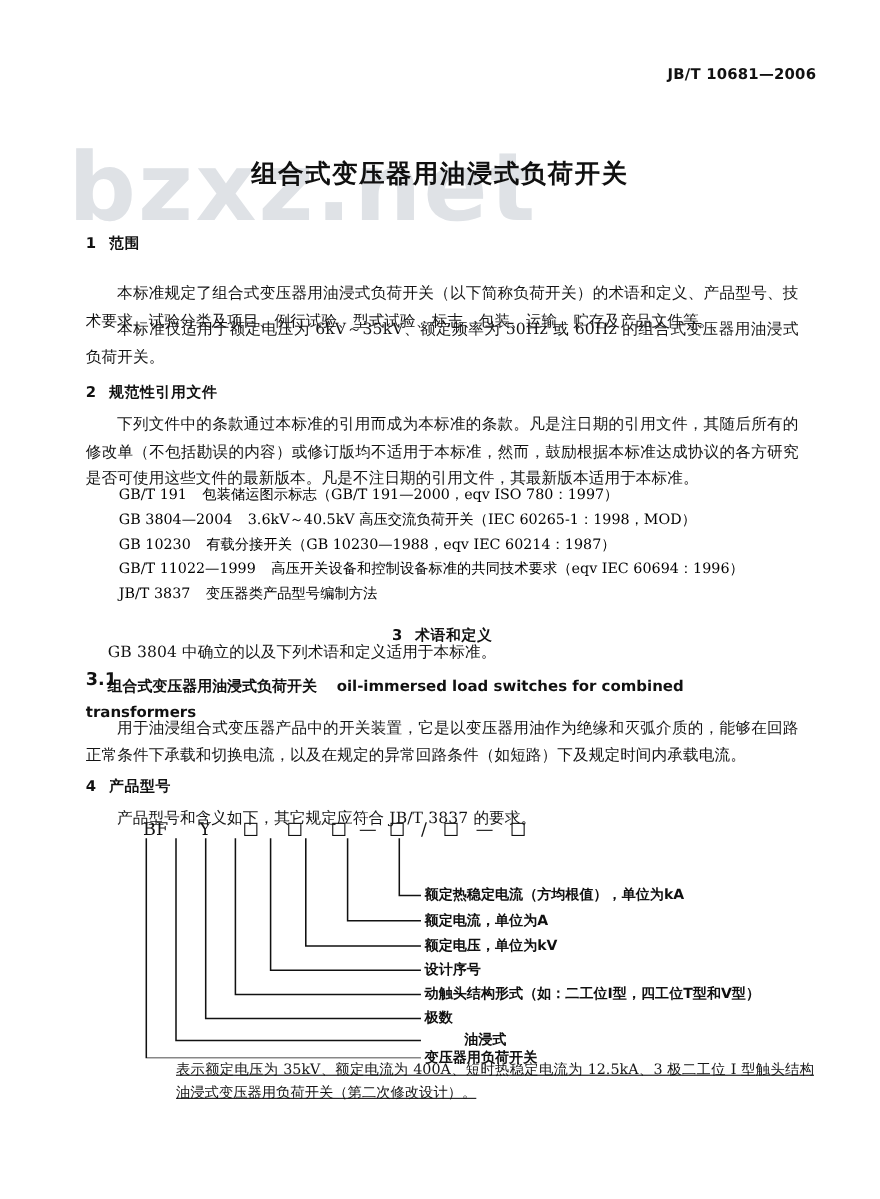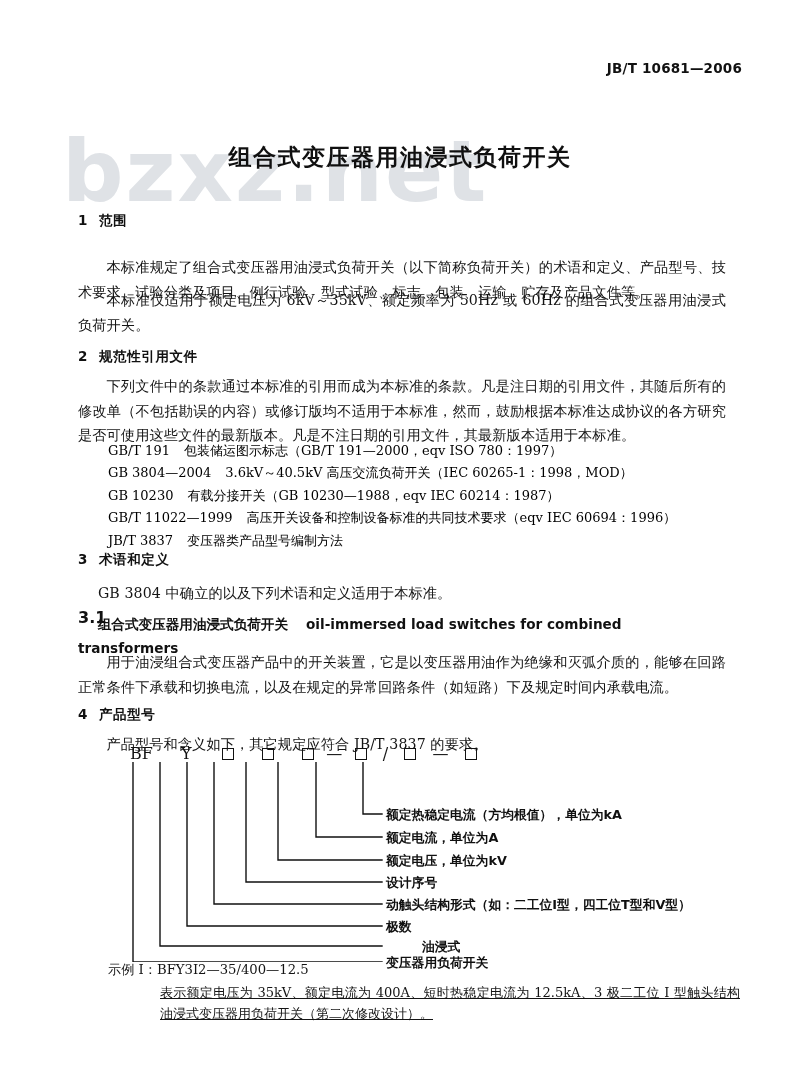--- a/index.html
+++ b/index.html
@@ -223,21 +223,21 @@
     <div class="blk para indent" style="top:374px;">下列文件中的条款通过本标准的引用而成为本标准的条款。凡是注日期的引用文件，其随后所有的修改单（不包括勘误的内容）或修订版均不适用于本标准，然而，鼓励根据本标准达成协议的各方研究是否可使用这些文件的最新版本。凡是不注日期的引用文件，其最新版本适用于本标准。</div>
 
     <div class="ref-list" style="top:440px;">
       <div class="ref-item"><span>GB/T 191</span><span class="gap"></span><span>包装储运图示标志（GB/T 191—2000，eqv ISO 780：1997）</span></div>
       <div class="ref-item"><span>GB 3804—2004</span><span class="gap"></span><span>3.6kV～40.5kV 高压交流负荷开关（IEC 60265-1：1998，MOD）</span></div>
       <div class="ref-item"><span>GB 10230</span><span class="gap"></span><span>有载分接开关（GB 10230—1988，eqv IEC 60214：1987）</span></div>
       <div class="ref-item"><span>GB/T 11022—1999</span><span class="gap"></span><span>高压开关设备和控制设备标准的共同技术要求（eqv IEC 60694：1996）</span></div>
       <div class="ref-item"><span>JB/T 3837</span><span class="gap"></span><span>变压器类产品型号编制方法</span></div>
     </div>
 
-    <div class="blk h2" style="top:551px;">
+    <div class="blk h2" style="top:569px;text-align:center;">
       <span class="num">3</span><span>术语和定义</span>
     </div>
     <div class="blk para" style="top:581px; text-indent:1.4em;">GB 3804 中确立的以及下列术语和定义适用于本标准。</div>
     <div class="blk h3" style="top:608px;">3.1</div>
     <div class="blk term-line" style="top:612px; text-indent:1.45em;">
       <span>组合式变压器用油浸式负荷开关</span><span class="en">oil-immersed load switches for combined transformers</span>
     </div>
     <div class="blk para indent" style="top:650px;">用于油浸组合式变压器产品中的开关装置，它是以变压器用油作为绝缘和灭弧介质的，能够在回路正常条件下承载和切换电流，以及在规定的异常回路条件（如短路）下及规定时间内承载电流。</div>
 
     <div class="blk h2" style="top:706px;">
@@ -298,18 +298,17 @@
         <div class="lbl" style="top:98px;">额定电压，单位为kV</div>
         <div class="lbl" style="top:120px;">设计序号</div>
         <div class="lbl" style="top:142px;">动触头结构形式（如：二工位I型，四工位T型和V型）</div>
         <div class="lbl" style="top:164px;">极数</div>
         <div class="lbl" style="top:184px;margin-left:36px;">油浸式</div>
         <div class="lbl" style="top:200px;">变压器用负荷开关</div>
       </div>
     </div>
 
     <div class="example">
-      <div class="ex-title">示例 I：BFY3I2—35/400—12.5</div>
       <div class="ex-body">表示额定电压为 35kV、额定电流为 400A、短时热稳定电流为 12.5kA、3 极二工位 I 型触头结构油浸式变压器用负荷开关（第二次修改设计）。</div>
     </div>
 
   </div>
 </div>
 
 </body></html>

